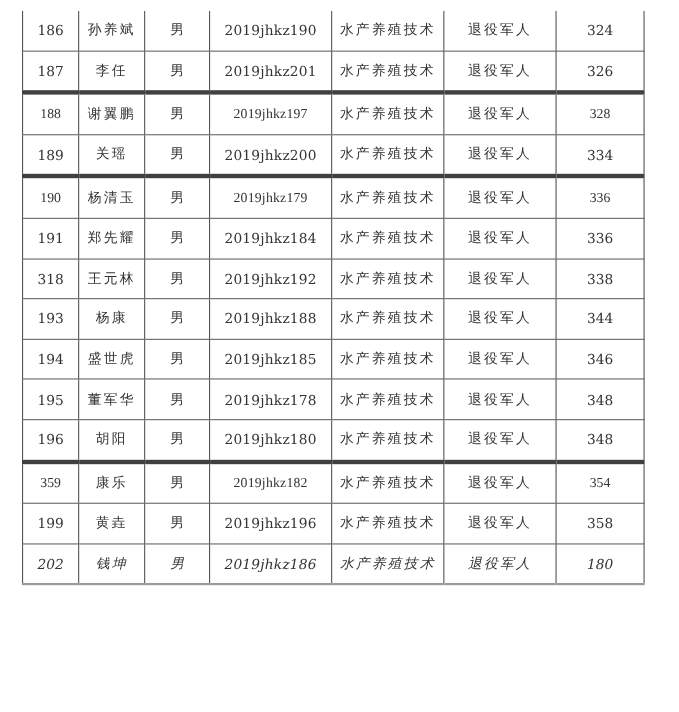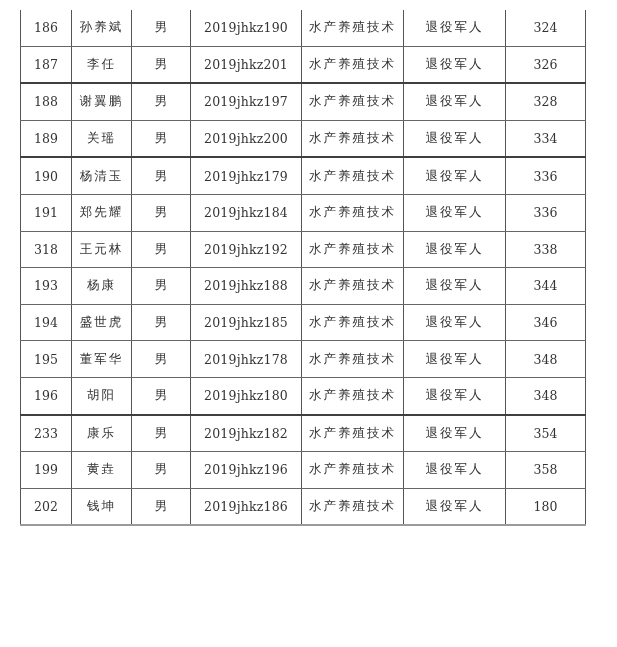--- a/index.html
+++ b/index.html
@@ -36,24 +36,26 @@
     border-right: 1px solid #555555;
     border-bottom: 1px solid #666666;
     border-top: 1px solid #777777;
     white-space: nowrap;
     overflow: hidden;
   }
   table.roster tr:first-child td {
     border-top: none;
   }
   table.roster tr.light-sep td {
-    border-top: 2px solid #404040;
+    border-top: 4px solid #404040;
+    font-family: Liberation Serif, serif;
   }
   table.roster tr:last-child td {
     border-bottom: 2px solid #9a9a9a;
+    font-style: italic;
   }
   td.c-seq { width: 50px; }
   td.c-name { width: 59px; border-left-color: #555555; border-right-color: #a8a8a8; letter-spacing: 2px; }
   td.c-gender { width: 58px; border-left-color: #a8a8a8; }
   td.c-id { width: 110px; letter-spacing: 0.2px; border-right-color: #555555; }
   td.c-major { width: 101px; letter-spacing: 2px; font-size: 12px; }
   td.c-type { width: 101px; letter-spacing: 2px; font-size: 12px; }
   td.c-score { width: 79px; }
 </style>
 </head>
@@ -155,21 +157,21 @@
       <tr>
         <td class="c-seq">196</td>
         <td class="c-name">胡阳</td>
         <td class="c-gender">男</td>
         <td class="c-id">2019jhkz180</td>
         <td class="c-major">水产养殖技术</td>
         <td class="c-type">退役军人</td>
         <td class="c-score">348</td>
       </tr>
       <tr class="light-sep">
-        <td class="c-seq">233</td>
+        <td class="c-seq">359</td>
         <td class="c-name">康乐</td>
         <td class="c-gender">男</td>
         <td class="c-id">2019jhkz182</td>
         <td class="c-major">水产养殖技术</td>
         <td class="c-type">退役军人</td>
         <td class="c-score">354</td>
       </tr>
       <tr>
         <td class="c-seq">199</td>
         <td class="c-name">黄垚</td>

